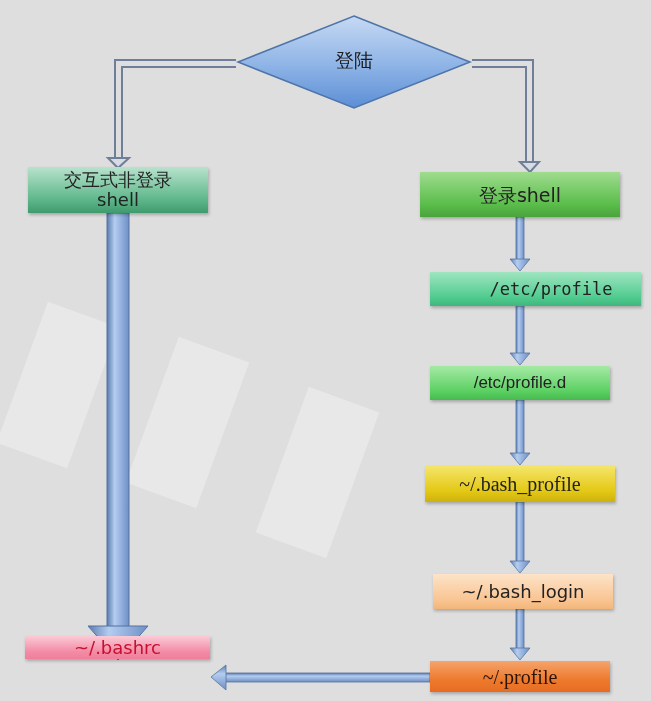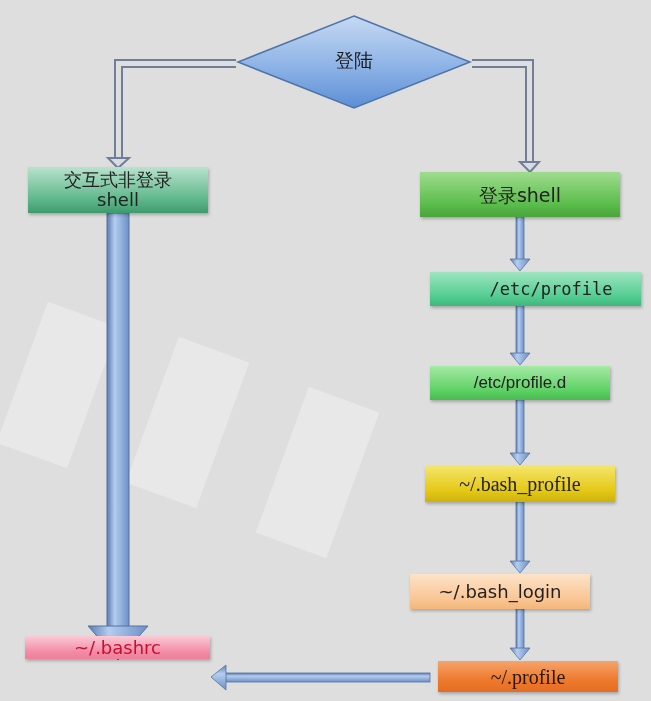--- a/index.html
+++ b/index.html
@@ -28,24 +28,24 @@
   .n-interactive { left: 28px; top: 167px; width: 180px; height: 46px; flex-direction: column;
     background: linear-gradient(#b8e2cd, #5fb88c 70%, #3f9a6e); font-size: 18px; text-align: center; }
   .n-login { left: 420px; top: 172px; width: 200px; height: 45px;
     background: linear-gradient(#9fdc8e, #5cbe4c 70%, #4aa43c); }
   .n-etcprofile { left: 430px; top: 272px; width: 180px; height: 34px;
     background: linear-gradient(#9fe5c0, #4fcb8f 75%, #3fb67c); font-family: "DejaVu Sans Mono","Liberation Mono",monospace; font-size: 17px; padding-left: 31px;}
   .n-profiled { left: 430px; top: 366px; width: 180px; height: 34px;
     background: linear-gradient(#a5eaa4, #5bd062 75%, #48b94f); font-family: Liberation Sans, sans-serif; font-size: 17px;}
   .n-bashprofile { left: 425px; top: 466px; width: 190px; height: 36px;
     background: linear-gradient(#f4e56b, #e4c814 70%, #cdb10e); font-family: "Liberation Serif", serif; font-size: 20px;}
-  .n-bashlogin { left: 410px; top: 574px; width: 180px; height: 35px;
+  .n-bashlogin { left: 433px; top: 574px; width: 180px; height: 35px;
     background: linear-gradient(#fde3c8, #f9c492 75%, #f2b67a); font-size: 18px;}
   .n-profile { left: 430px; top: 661px; width: 180px; height: 31px;
-    background: linear-gradient(#f6a46c, #ee7a2e 60%, #e56d22); font-family: "Liberation Serif", serif; font-size: 20px; color:#2a1508;margin-left:8px;}
+    background: linear-gradient(#f6a46c, #ee7a2e 60%, #e56d22); font-family: "Liberation Serif", serif; font-size: 20px; color:#2a1508;}
   .n-bashrc { left: 25px; top: 636px; width: 185px; height: 23px;
     background: linear-gradient(#fbcad6, #f38aa5 70%, #ef7f9b); color: #c8102e; font-size: 18px;}
 </style>
 </head>
 <body>
 
 <div class="bg-deco" style="left:20px;top:310px;width:75px;height:150px;"></div>
 <div class="bg-deco" style="left:150px;top:345px;width:75px;height:155px;"></div>
 <div class="bg-deco" style="left:280px;top:395px;width:75px;height:155px;"></div>
 

